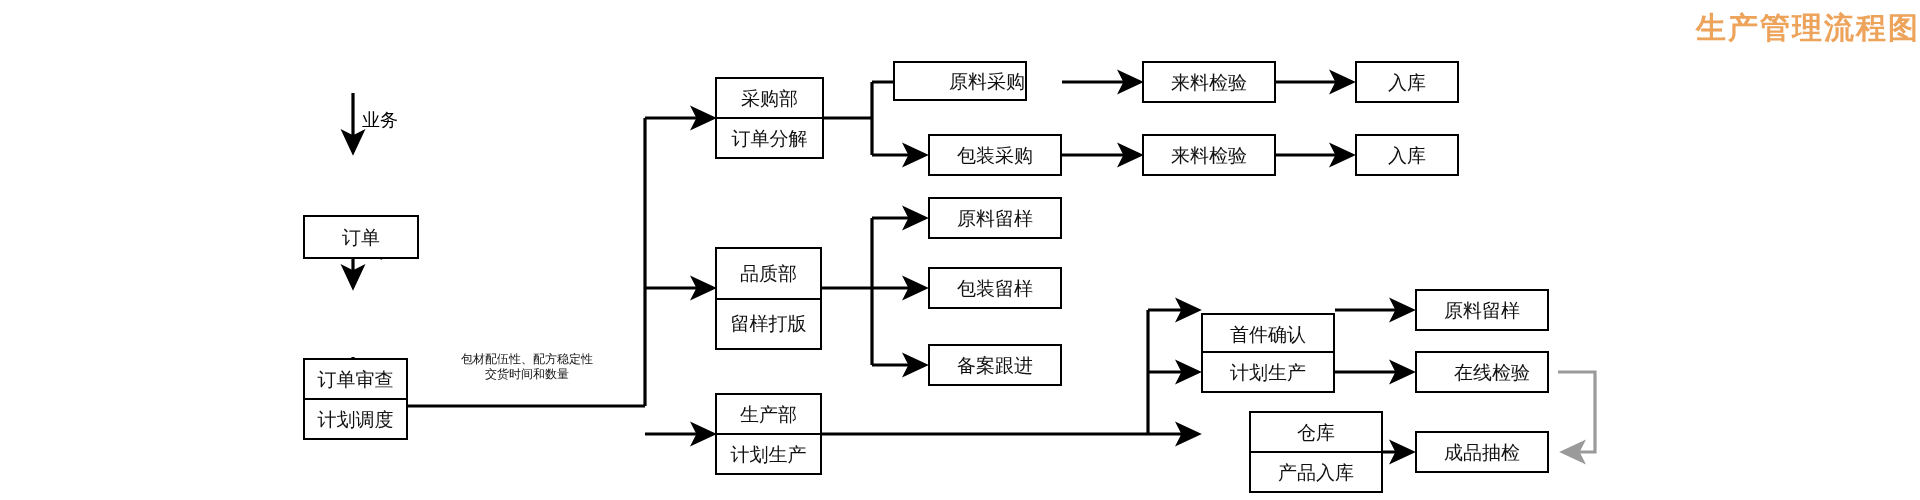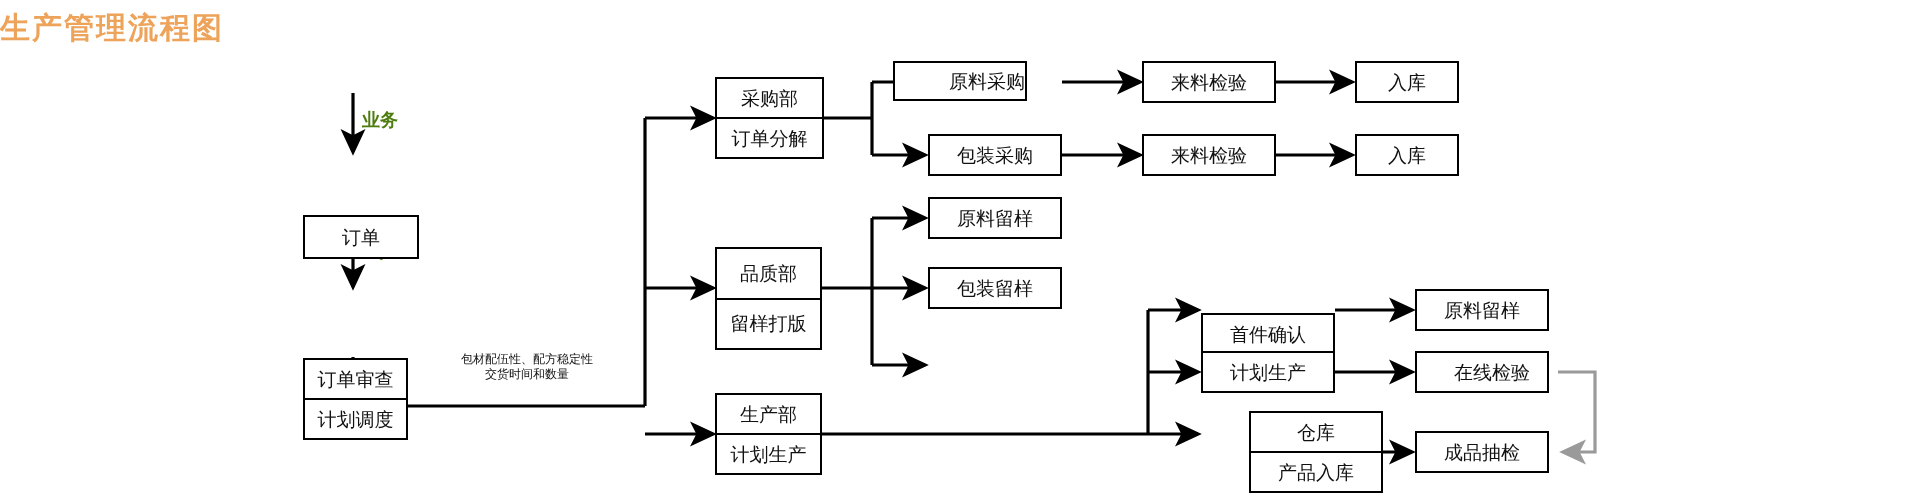--- a/index.html
+++ b/index.html
@@ -22,21 +22,21 @@
     left: 0;
     top: 0;
     width: 1920px;
     height: 500px;
   }
   .title {
     position: absolute;
     left: 0;
     top: 8px;
     width: 1920px;
-    text-align: left;
+    text-align: right;
     font-size: 30px;
     font-weight: bold;
     color: #eda35a;
     letter-spacing: 2px;
     white-space: nowrap;
   }
   
   .node {
     position: absolute;
     box-sizing: border-box;
@@ -64,23 +64,22 @@
     position: absolute;
     font-size: 12px;
     color: #111111;
     text-align: center;
     line-height: 1.25;
     white-space: nowrap;
   }
   .edge-label {
     position: absolute;
     font-size: 18px;
-    color: #4d7c0f;
-    white-space: nowrap;
-    font-weight: bold;
+    color: #000000;
+    white-space: nowrap;
   }
 </style>
 </head>
 <body>
 
 <div id="canvas">
 
   <div class="title">生产管理流程图</div>
 
   <svg id="wires" viewBox="0 0 1920 500">
@@ -192,20 +191,23 @@
   <div class="node" style="left:1355px; top:134px; width:104px; height:42px;">
     <div class="cell">入库</div>
   </div>
 
   <div class="node" style="left:928px; top:197px; width:134px; height:42px;">
     <div class="cell">原料留样</div>
   </div>
   <div class="node" style="left:928px; top:267px; width:134px; height:42px;">
     <div class="cell">包装留样</div>
   </div>
+  <div class="node" style="left:928px; top:344px; width:134px; height:42px;">
+    <div class="cell">备案跟进</div>
+  </div>
 
   <div class="node" style="left:1201px; top:289px; width:134px; height:42px;margin-top:24px;">
     <div class="cell">首件确认</div>
   </div>
   <div class="node" style="left:1415px; top:289px; width:134px; height:42px;">
     <div class="cell">原料留样</div>
   </div>
 
   <div class="node" style="left:1201px; top:351px; width:134px; height:42px;">
     <div class="cell">计划生产</div>

